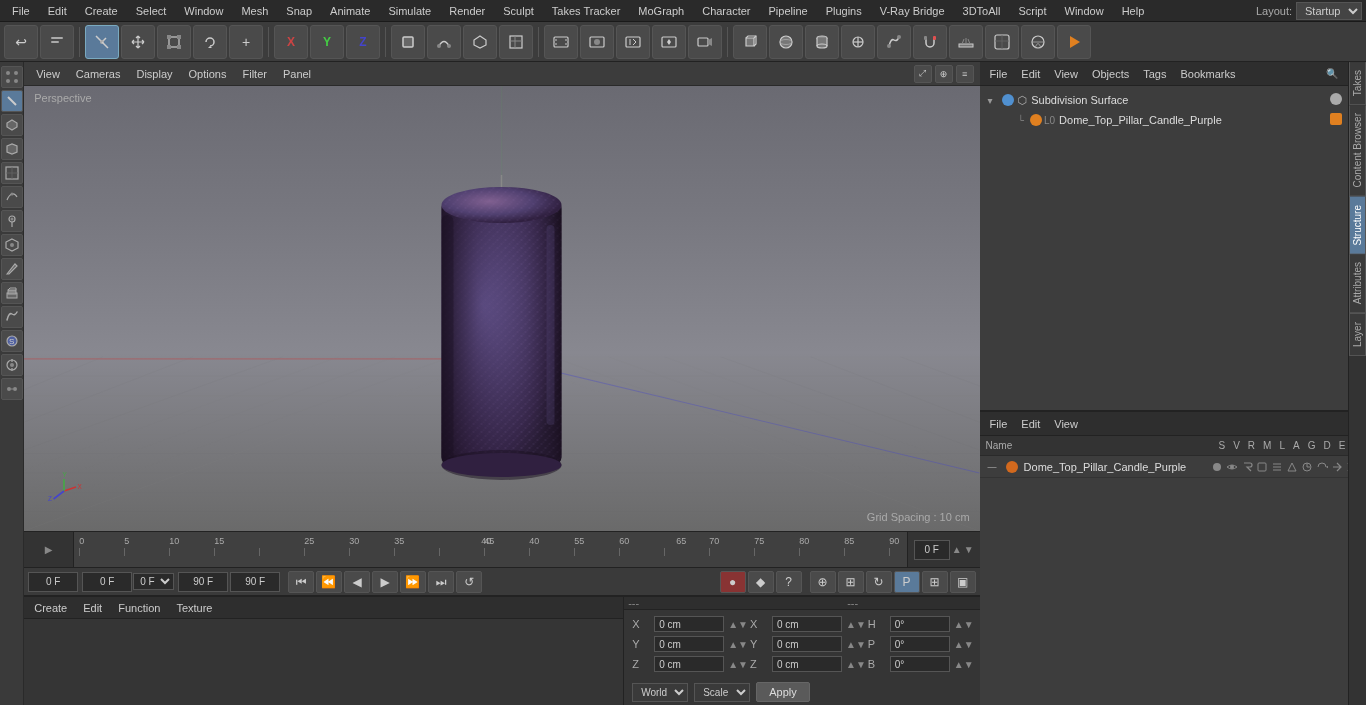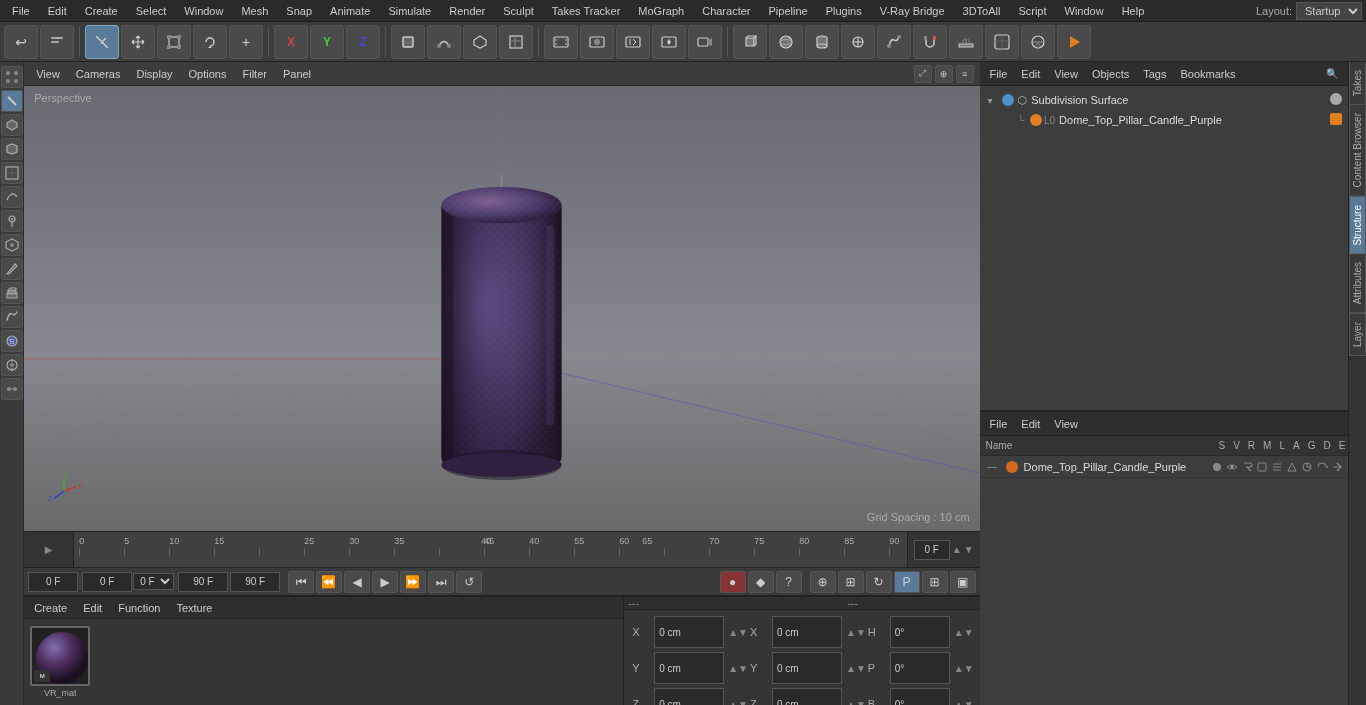--- a/index.html
+++ b/index.html
@@ -533,21 +533,21 @@
       color: #888;
       font-size: 11px;
     }
     .coord-label {
       width: 20px;
       font-size: 11px;
       color: #aaa;
       padding: 3px 2px;
     }
     .coord-input {
-      height: 32px;
+      height: 16px;
       background: #2a2a2a;
       border: 1px solid #555;
       color: #ccc;
       font-size: 10px;
       padding: 0 4px;
       margin: 2px;
     }
     #coords-bottom {
       display: flex;
       align-items: center;
@@ -1069,21 +1069,21 @@
         <div class="tl-tick-label" style="left:365px;margin-left:42px;">40</div>
         <div class="tl-tick" style="left:365px;"></div>
         <div class="tl-tick-label" style="left:410px;">45</div>
         <div class="tl-tick" style="left:410px;"></div>
         <div class="tl-tick-label" style="left:455px;">40</div>
         <div class="tl-tick" style="left:455px;"></div>
         <div class="tl-tick-label" style="left:500px;">55</div>
         <div class="tl-tick" style="left:500px;"></div>
         <div class="tl-tick-label" style="left:545px;">60</div>
         <div class="tl-tick" style="left:545px;"></div>
-        <div class="tl-tick-label" style="left:568px;">65</div>
+        <div class="tl-tick-label" style="left:602px;">65</div>
         <div class="tl-tick" style="left:590px;"></div>
         <div class="tl-tick-label" style="left:635px;">70</div>
         <div class="tl-tick" style="left:635px;"></div>
         <div class="tl-tick-label" style="left:680px;">75</div>
         <div class="tl-tick" style="left:680px;"></div>
         <div class="tl-tick-label" style="left:725px;">80</div>
         <div class="tl-tick" style="left:725px;"></div>
         <div class="tl-tick-label" style="left:770px;">85</div>
         <div class="tl-tick" style="left:770px;"></div>
         <div class="tl-tick-label" style="left:815px;">90</div>
@@ -1134,40 +1134,20 @@
     </div>
 
     <div id="bottom-area">
 
       <div id="material-area">
         <div id="material-toolbar">
           <div class="mat-toolbar-btn">Create</div>
           <div class="mat-toolbar-btn">Edit</div>
           <div class="mat-toolbar-btn">Function</div>
           <div class="mat-toolbar-btn">Texture</div>
-        </div>
-        <div id="material-list">
-          <div class="material-item">
-            <div class="material-preview">
-              
-              <svg width="60" height="60" viewBox="0 0 60 60">
-                <defs>
-                  <radialGradient id="matGrad" cx="35%" cy="30%" r="65%">
-                    <stop offset="0%" stop-color="#8070b0"></stop>
-                    <stop offset="50%" stop-color="#503060"></stop>
-                    <stop offset="100%" stop-color="#1a1020"></stop>
-                  </radialGradient>
-                </defs>
-                <rect width="60" height="60" fill="#222"></rect>
-                <circle cx="30" cy="30" r="26" fill="url(#matGrad)"></circle>
-              </svg>
-              <div class="mat-maxon-logo">M</div>
-            </div>
-            <div class="material-label">VR_mat</div>
-          </div>
         </div>
       </div>
 
       <div id="coords-area">
         <div id="coords-toolbar">
           <span class="coords-dash">---</span>
           <span style="width:200px;"></span>
           <span class="coords-dash">---</span>
         </div>
 

